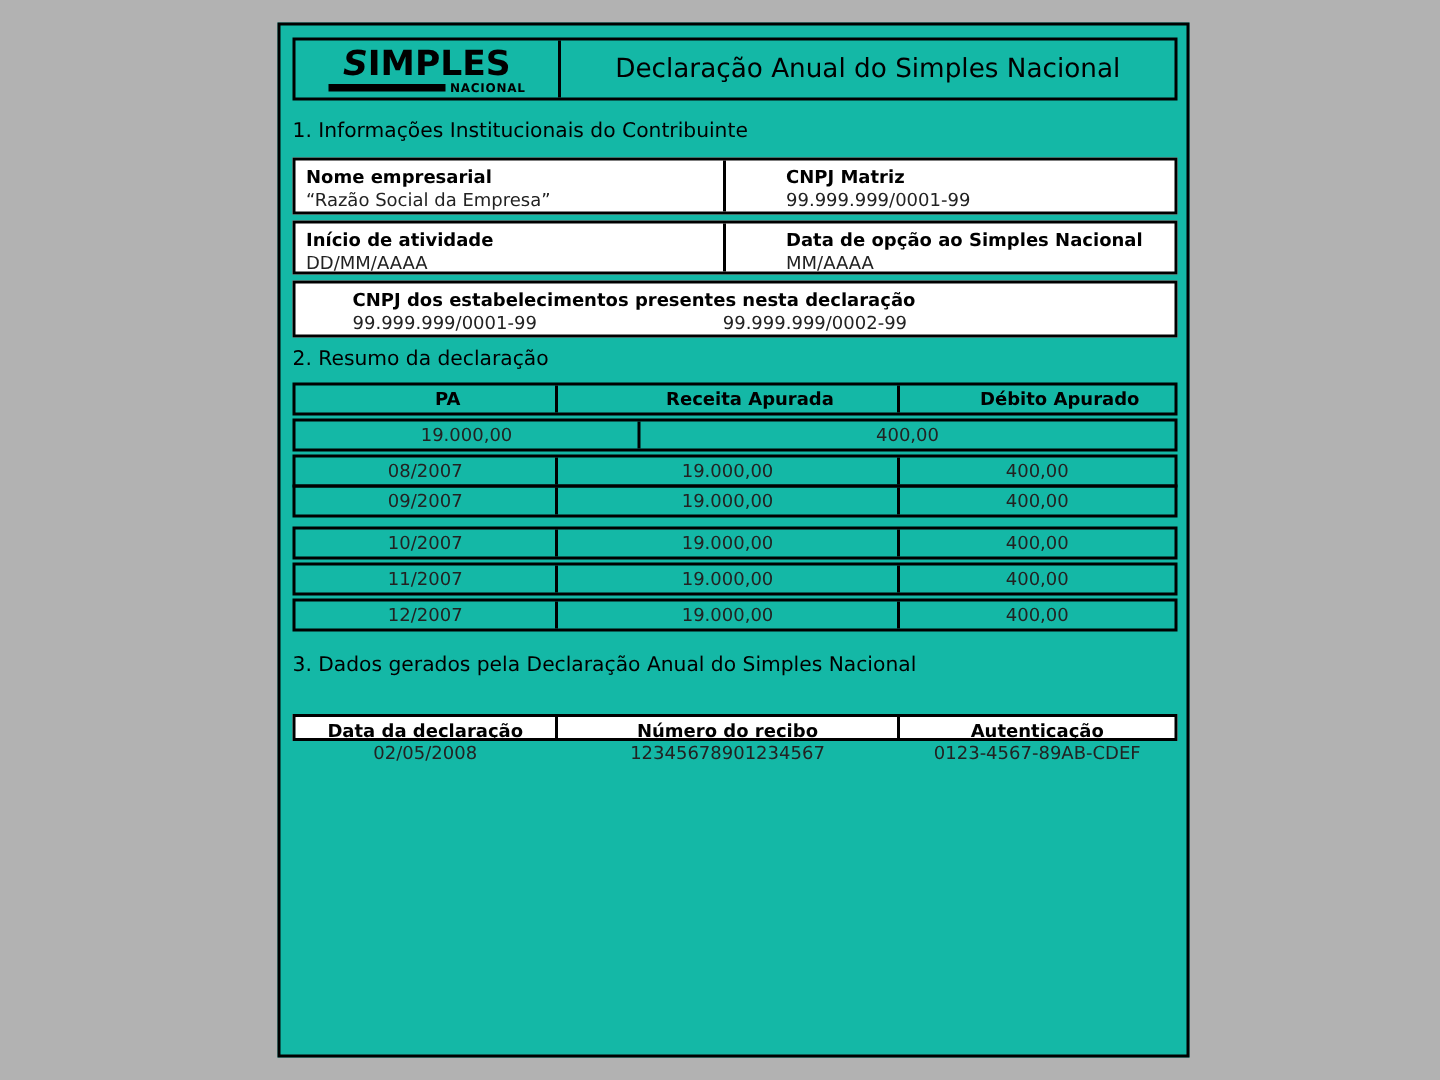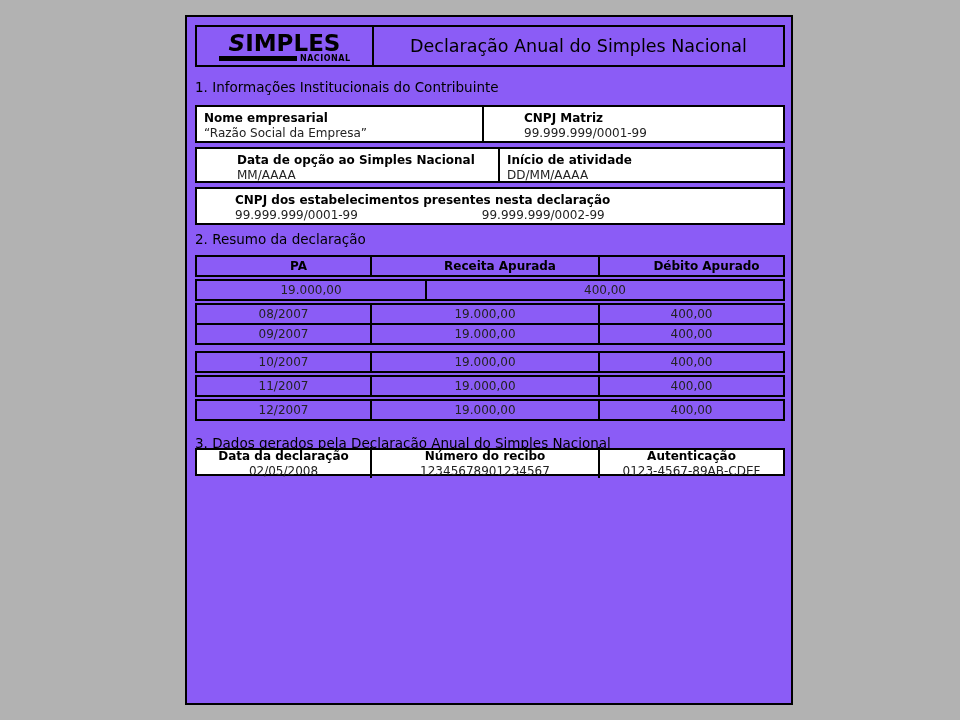--- a/index.html
+++ b/index.html
@@ -5,21 +5,21 @@
   html,body { margin:0; padding:0; }
   body {
     width:960px; height:720px; overflow:hidden;
     background:#b2b2b2;
     font-family:"DejaVu Sans","Liberation Sans",sans-serif;
     color:#000;
   }
   .slide {
     position:absolute; left:185px; top:15px;
     width:608px; height:690px;
-    background:#8b5cf6; border:2px solid #000;
+    background:#14b8a6; border:2px solid #000;
     box-sizing:border-box;
   }
   
   .abs { position:absolute; box-sizing:border-box; }
 
   
   .header-box { left:8px; top:8px; width:590px; height:42px; border:2px solid #000; display:flex; }
   .logo-cell { width:177px; border-right:2px solid #000; box-sizing:border-box; display:flex; flex-direction:column; align-items:center; justify-content:center; padding-top:2px; }
   .logo-word { font-size:23px; font-weight:bold; letter-spacing:0px; line-height:22px; }
   .logo-word::first-letter { font-style:italic; }
@@ -56,21 +56,21 @@
   .t2row .cell { line-height:18px; font-size:12px; color:#222; }
   .t2row .ca { width:173px; }
   .t2row .cb { width:228px; }
   .t2row .cc { flex:1; }
   .t2head .cell { font-weight:bold; color:#000;padding-left:30px; }
   .t2head { top:238px; }
   .r0 { top:262px; } .r1 { top:286px; } .r2 { top:306px;align-items:flex-end; }
   .r3 { top:334px; } .r4 { top:358px; } .r5 { top:382px; }
 
   
-  .t3 { top:431px; height:28px; text-align:center;align-items:center; }
+  .t3 { top:459px; height:18px; text-align:center; }
   .t3 .cell { padding-top:2px; }
   .t3 .ca { width:173px; }
   .t3 .cb { width:228px; }
   .t3 .cc { flex:1; }
   .t3 .lbl { line-height:15px; }
   .t3 .val { line-height:14px; }
 </style>
 </head>
 <body>
 
@@ -94,27 +94,27 @@
       <div class="lbl">Nome empresarial</div>
       <div class="val">“Razão Social da Empresa”</div>
     </div>
     <div class="cell c2">
       <div class="lbl">CNPJ Matriz</div>
       <div class="val">99.999.999/0001-99</div>
     </div>
   </div>
 
   <div class="abs box t1 t1r2">
+    <div class="cell c1">
+      <div class="lbl">Início de atividade</div>
+      <div class="val">DD/MM/AAAA</div>
+    </div>
     <div class="cell c2">
       <div class="lbl">Data de opção ao Simples Nacional</div>
       <div class="val">MM/AAAA</div>
-    </div>
-    <div class="cell c1">
-      <div class="lbl">Início de atividade</div>
-      <div class="val">DD/MM/AAAA</div>
     </div>
   </div>
 
   <div class="abs box t1 t1r3 cnpj-list">
     <div class="cell c1" style="width:100%;padding-left:38px;">
       <div class="lbl">CNPJ dos estabelecimentos presentes nesta declaração</div>
       <div class="val">
         <span class="first">99.999.999/0001-99</span>
         <span>99.999.999/0002-99</span>
       </div>

